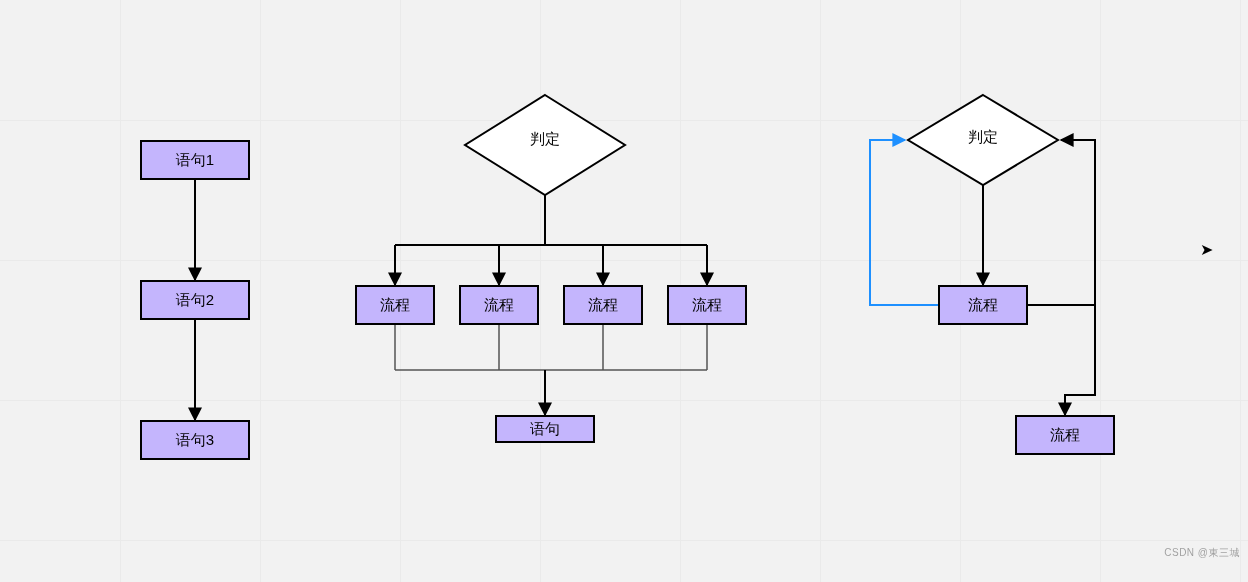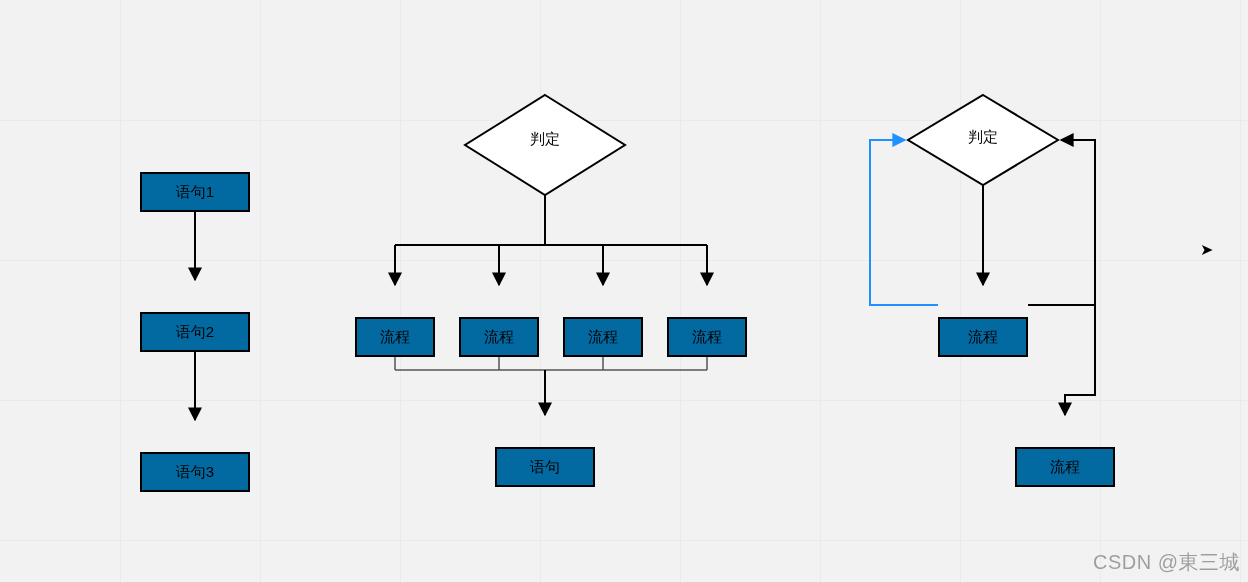--- a/index.html
+++ b/index.html
@@ -18,36 +18,35 @@
     left: 0; top: 0; right: 0; bottom: 0;
     background-image:
       linear-gradient(#eaeaea 1px, transparent 1px),
       linear-gradient(90deg, #eaeaea 1px, transparent 1px);
     background-size: 140px 140px;
     background-position: -20px -20px;
   }
   svg { position: absolute; left: 0; top: 0; }
   .box {
     position: absolute;
-    background: #0369a1;
+    background: #c4b5fd;
     border: 2px solid #000;
     display: flex;
     align-items: center;
     justify-content: center;
     font-size: 15px;
     color: #000;
     box-sizing: border-box;
-    margin-top: 32px;
   }
   .watermark {
     position: absolute;
     right: 8px;
-    bottom: 6px;
+    bottom: 22px;
     color: rgba(0,0,0,0.35);
-    font-size: 20px;
+    font-size: 10px;
     letter-spacing: 0.5px;
   }
   .cursor {
     position: absolute;
     font-size: 16px;
     color: #000;
   }
 </style>
 </head>
 <body>
@@ -115,21 +114,21 @@
 <div class="box" style="left:459px; top:285px; width:80px; height:40px;">
   <span>流程</span>
 </div>
 <div class="box" style="left:563px; top:285px; width:80px; height:40px;">
   <span>流程</span>
 </div>
 <div class="box" style="left:667px; top:285px; width:80px; height:40px;">
   <span>流程</span>
 </div>
 
-<div class="box" style="left:495px; top:415px; width:100px; height:40px;">
+<div class="box" style="left:495px; top:415px; width:100px; height:28px;">
   <span>语句</span>
 </div>
 
 <div style="position:absolute; left:943px; top:128px; width:80px; text-align:center; font-size:15px;">判定</div>
 
 <div class="box" style="left:938px; top:285px; width:90px; height:40px;">
   <span>流程</span>
 </div>
 
 <div class="box" style="left:1015px; top:415px; width:100px; height:40px;">

